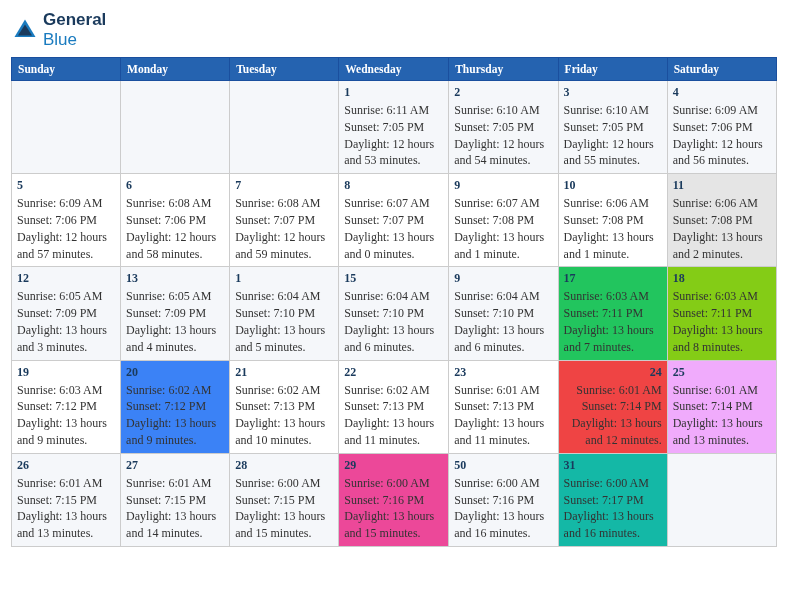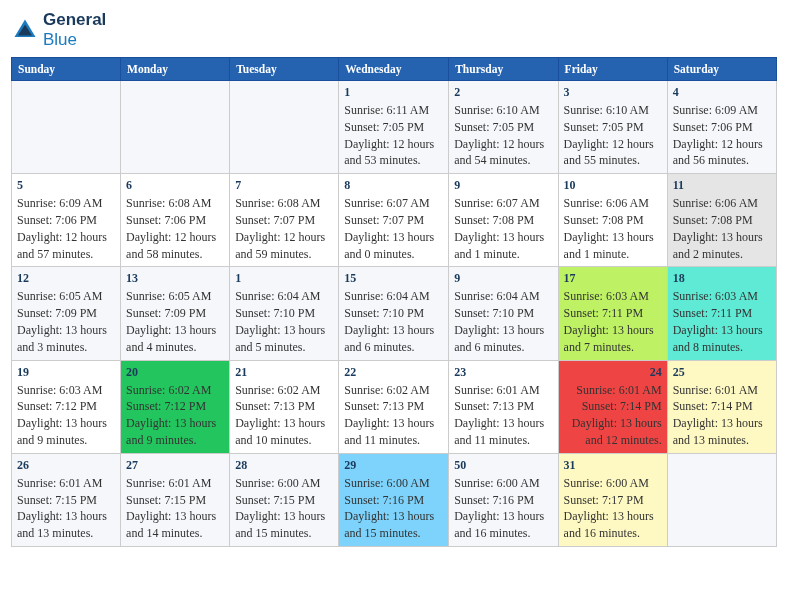--- a/index.html
+++ b/index.html
@@ -188,81 +188,81 @@
             <div class="day-info">Sunrise: 6:04 AM<br>Sunset: 7:10 PM<br>Daylight: 13 hours and 5 minutes.</div>
           </td>
           <td style="background: rgb(245, 247, 250);">
             <span class="day-number">15</span>
             <div class="day-info">Sunrise: 6:04 AM<br>Sunset: 7:10 PM<br>Daylight: 13 hours and 6 minutes.</div>
           </td>
           <td style="background: rgb(245, 247, 250);">
             <span class="day-number">9</span>
             <div class="day-info">Sunrise: 6:04 AM<br>Sunset: 7:10 PM<br>Daylight: 13 hours and 6 minutes.</div>
           </td>
-          <td style="background: #bef264;">
+          <td style="background: #22c55e;">
             <span class="day-number">17</span>
             <div class="day-info">Sunrise: 6:03 AM<br>Sunset: 7:11 PM<br>Daylight: 13 hours and 7 minutes.</div>
           </td>
-          <td style="background: #5eead4;">
+          <td style="background: #84cc16;">
             <span class="day-number">18</span>
             <div class="day-info">Sunrise: 6:03 AM<br>Sunset: 7:11 PM<br>Daylight: 13 hours and 8 minutes.</div>
           </td>
         </tr>
         <tr>
           <td style="background: rgb(255, 255, 255);">
             <span class="day-number">19</span>
             <div class="day-info">Sunrise: 6:03 AM<br>Sunset: 7:12 PM<br>Daylight: 13 hours and 9 minutes.</div>
           </td>
-          <td style="background: #22c55e;">
+          <td style="background: #3b82f6;">
             <span class="day-number">20</span>
             <div class="day-info">Sunrise: 6:02 AM<br>Sunset: 7:12 PM<br>Daylight: 13 hours and 9 minutes.</div>
           </td>
           <td style="background: rgb(255, 255, 255);">
             <span class="day-number">21</span>
             <div class="day-info">Sunrise: 6:02 AM<br>Sunset: 7:13 PM<br>Daylight: 13 hours and 10 minutes.</div>
           </td>
           <td style="background: rgb(255, 255, 255);">
             <span class="day-number">22</span>
             <div class="day-info">Sunrise: 6:02 AM<br>Sunset: 7:13 PM<br>Daylight: 13 hours and 11 minutes.</div>
           </td>
           <td style="background: rgb(255, 255, 255);">
             <span class="day-number">23</span>
             <div class="day-info">Sunrise: 6:01 AM<br>Sunset: 7:13 PM<br>Daylight: 13 hours and 11 minutes.</div>
           </td>
           <td style="background: #ef4444; text-align: right;">
             <span class="day-number">24</span>
             <div class="day-info">Sunrise: 6:01 AM<br>Sunset: 7:14 PM<br>Daylight: 13 hours and 12 minutes.</div>
           </td>
-          <td style="background: #fef9c3;">
+          <td style="background: #f0abfc;">
             <span class="day-number">25</span>
             <div class="day-info">Sunrise: 6:01 AM<br>Sunset: 7:14 PM<br>Daylight: 13 hours and 13 minutes.</div>
           </td>
         </tr>
         <tr>
           <td style="background: rgb(245, 247, 250);">
             <span class="day-number">26</span>
             <div class="day-info">Sunrise: 6:01 AM<br>Sunset: 7:15 PM<br>Daylight: 13 hours and 13 minutes.</div>
           </td>
           <td style="background: rgb(245, 247, 250);">
             <span class="day-number">27</span>
             <div class="day-info">Sunrise: 6:01 AM<br>Sunset: 7:15 PM<br>Daylight: 13 hours and 14 minutes.</div>
           </td>
           <td style="background: rgb(245, 247, 250);">
             <span class="day-number">28</span>
             <div class="day-info">Sunrise: 6:00 AM<br>Sunset: 7:15 PM<br>Daylight: 13 hours and 15 minutes.</div>
           </td>
-          <td style="background: #7dd3fc;">
+          <td style="background: #ec4899;">
             <span class="day-number">29</span>
             <div class="day-info">Sunrise: 6:00 AM<br>Sunset: 7:16 PM<br>Daylight: 13 hours and 15 minutes.</div>
           </td>
           <td style="background: rgb(245, 247, 250);">
             <span class="day-number">50</span>
             <div class="day-info">Sunrise: 6:00 AM<br>Sunset: 7:16 PM<br>Daylight: 13 hours and 16 minutes.</div>
           </td>
-          <td style="background: #fef9c3; margin-left: 16px;">
+          <td style="background: #14b8a6; margin-left: 16px;">
             <span class="day-number">31</span>
             <div class="day-info">Sunrise: 6:00 AM<br>Sunset: 7:17 PM<br>Daylight: 13 hours and 16 minutes.</div>
           </td>
           <td class="empty-cell"></td>
         </tr>
       </tbody>
   </table>
 </div>
 
 </body></html>

